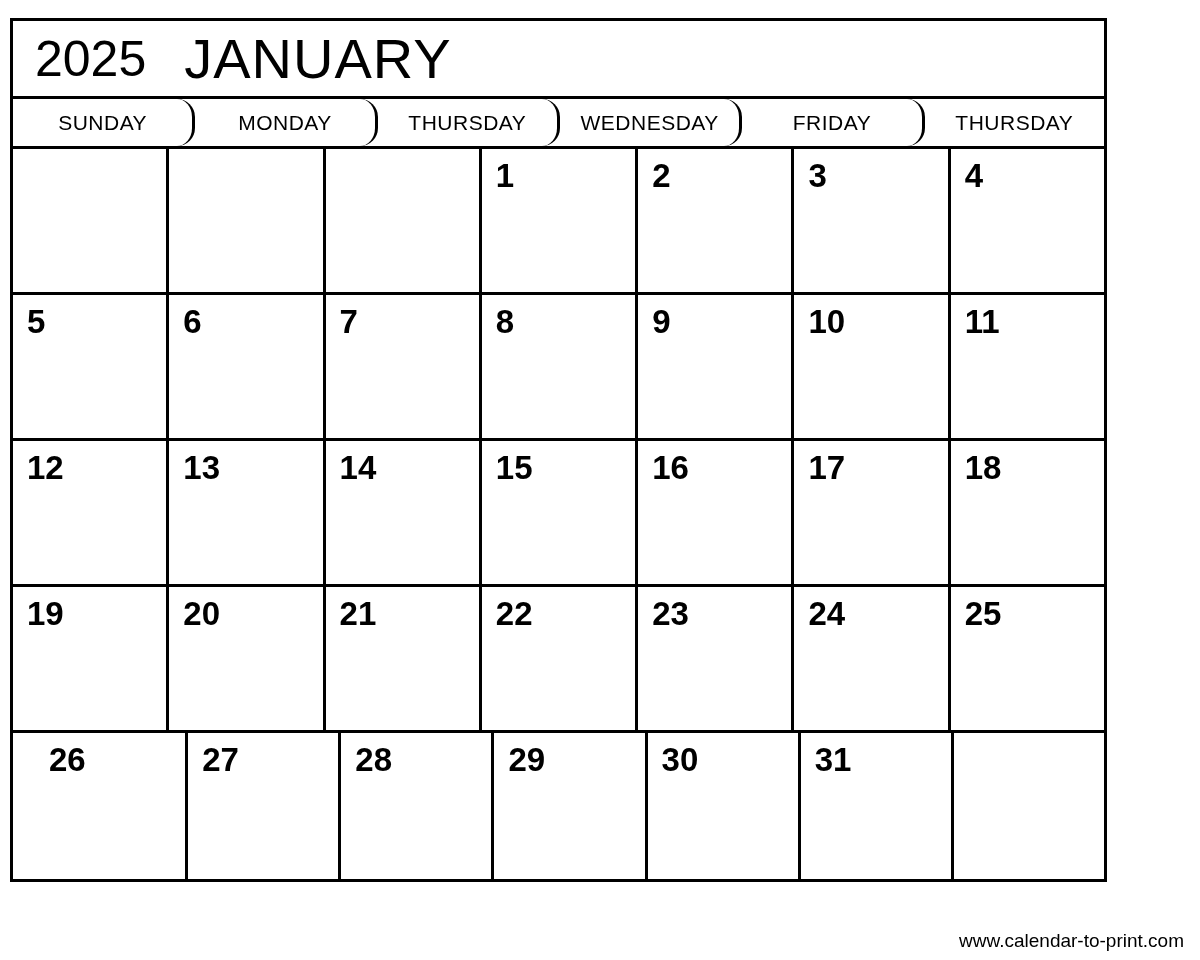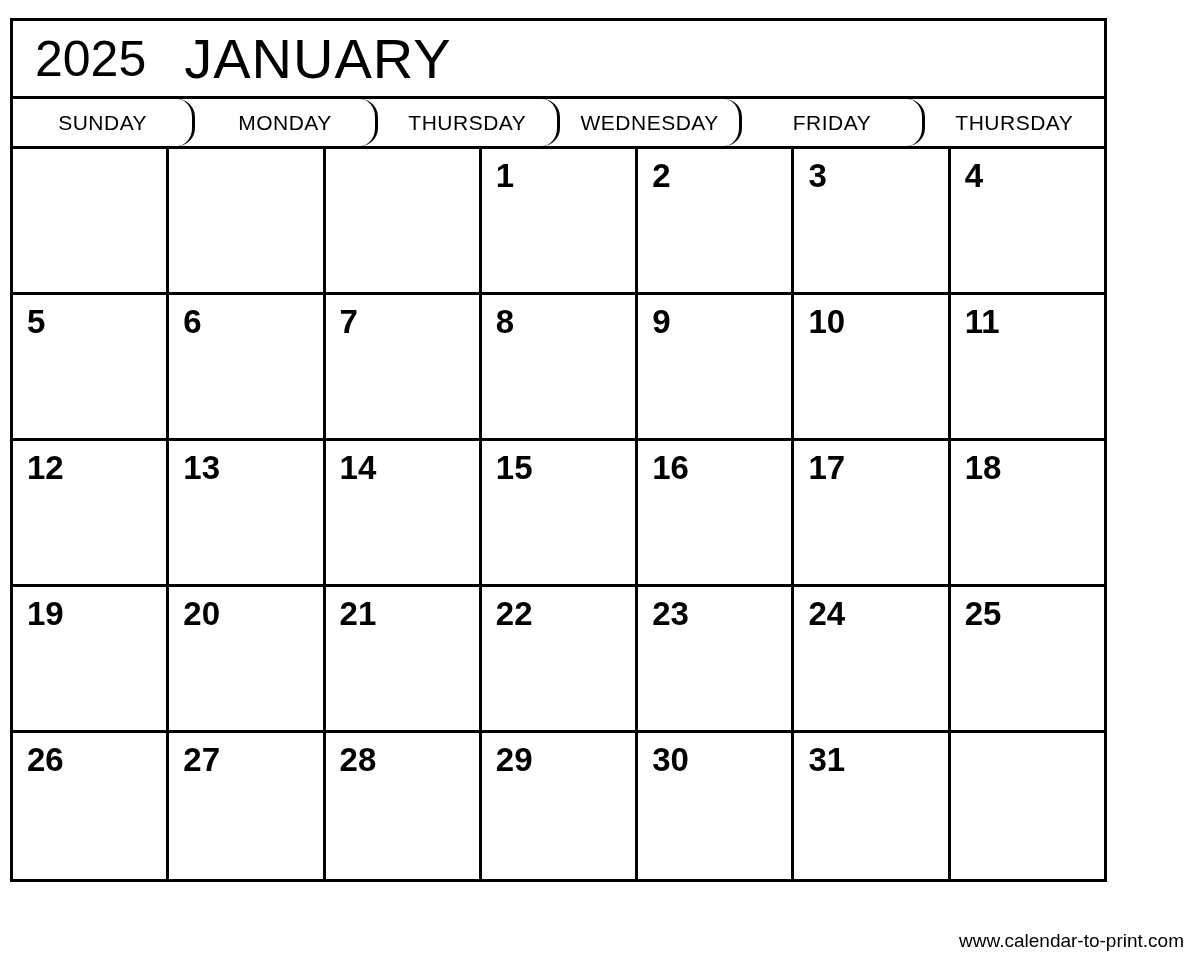--- a/index.html
+++ b/index.html
@@ -81,20 +81,21 @@
 
   
   .week-row {
     display: flex;
     height: 146px;
     border-bottom: 3px solid #000000;
     box-sizing: border-box;
   }
   .week-row:last-child {
     border-bottom: none;
+    padding-left: 22px;
   }
   .day-cell {
     flex: 1 1 0;
     position: relative;
     border-right: 3px solid #000000;
     box-sizing: border-box;
   }
   .day-cell:last-child {
     border-right: none;
   }

